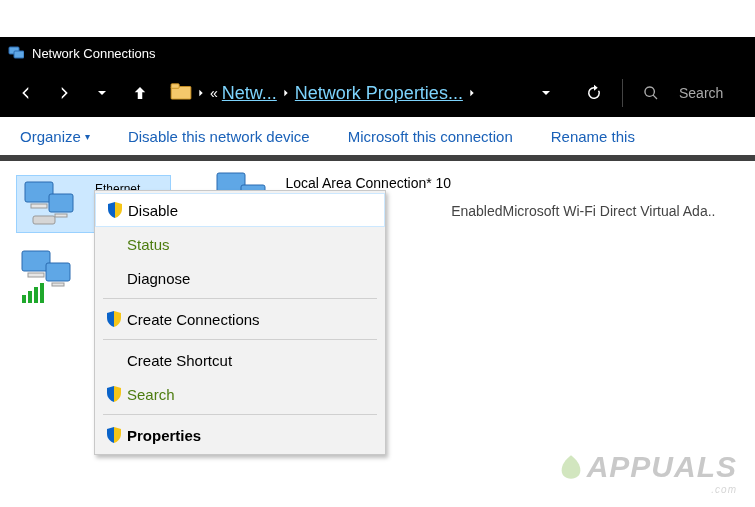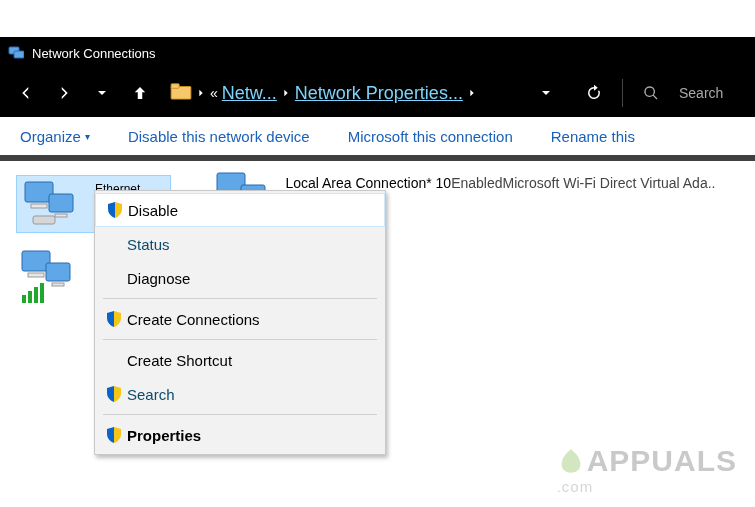--- a/index.html
+++ b/index.html
@@ -24,35 +24,35 @@
     .toolbar { height: 44px; border-bottom: 6px solid #404040; display: flex; align-items: center; padding: 0 20px; gap: 38px; }
     .toolbar-item { color: #1a61b8; font-size: 15px; display: flex; align-items: center; gap: 4px; cursor: pointer; }
     .toolbar-item .caret { font-size: 10px; color: #1a61b8; }
 
     .content { position: relative; padding: 14px 16px; display: flex; gap: 40px; }
     .conn-item { display: flex; gap: 10px; align-items: flex-start; }
     .conn-item.selected { background: #cce8ff; border: 1px solid #99d1ff; padding: 4px 30px 4px 4px; }
     .conn-icon { width: 64px; height: 48px; display: flex; align-items: center; justify-content: center; }
     .conn-label { font-size: 12px; padding-top: 2px; }
     .conn-detail { display: flex; flex-direction: row; font-size: 14px; }
-    .conn-detail .sub { color: #444; }
+    .conn-detail .sub { color: #444; margin-top: 28px; }
 
     .second-conn { position: absolute; left: 16px; top: 92px; }
 
     .context-menu { position: absolute; left: 94px; top: 190px; width: 292px; background: #f2f2f2; border: 1px solid #c8c8c8; box-shadow: 2px 3px 4px rgba(0,0,0,0.25); font-size: 15px; padding: 2px 0; }
     .menu-item { height: 34px; display: flex; align-items: center; padding: 0 14px 0 32px; position: relative; cursor: default; }
     .menu-item.hover { background: #fff; border: 1px solid #cce8ff; }
-    .menu-item.disabled { color: #0c4a6e; }
+    .menu-item.disabled { color: #4d7c0f; }
     .menu-item.bold { font-weight: 600; }
     .menu-item .shield { position: absolute; left: 10px; width: 18px; height: 18px; }
     .menu-sep { height: 1px; background: #d0d0d0; margin: 3px 8px; }
 
-    .watermark { position: absolute; right: 18px; bottom: 12px; opacity: 0.35; }
+    .watermark { position: absolute; right: 18px; bottom: 12px; opacity: 0.35; font-style: italic; }
     .watermark-logo { font-size: 30px; font-weight: bold; color: #666; letter-spacing: 1px; display:flex; align-items:center; gap:2px;}
-    .watermark-sub { font-size: 15px; color: #888; text-align: left; letter-spacing: 1px; }
+    .watermark-sub { font-size: 10px; color: #888; text-align: right; letter-spacing: 1px; }
 
     
     .shield svg path.left { fill: #0a63c9; }
     .shield svg path.right { fill: #f5c518; }
 
     
     .comp-icon .screen { fill: #5fa7e6; stroke: #2a6bb0; }
     .comp-icon .base { fill: #e6e6e6; stroke: #999; }
     .sig-green { fill: #1fa82c; }
 

